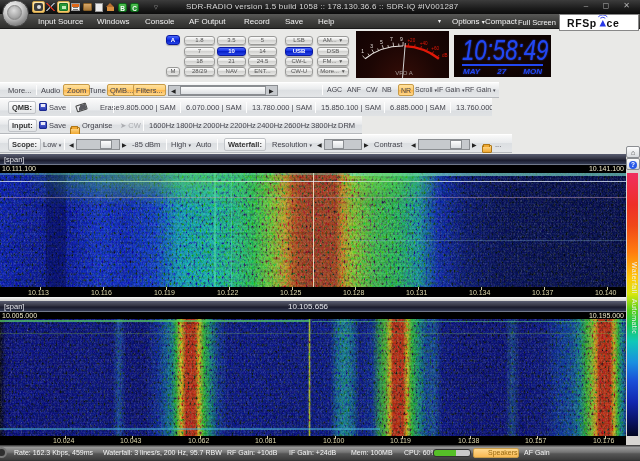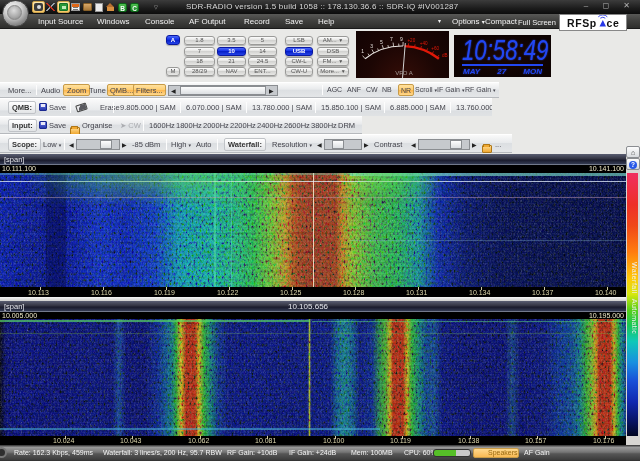--- a/index.html
+++ b/index.html
@@ -10,21 +10,21 @@
 #title-text{left:186px;top:2px;font-size:8px;color:#d6d6d6;letter-spacing:0.2px;}
 #winbtns{right:4px;top:1px;font-size:8px;color:#b0b0b0;letter-spacing:6px;}
 
 .qai{position:absolute;top:2px;width:11px;height:11px;}
 .qbox{position:absolute;top:1px;width:13px;height:12px;border:1px solid #caa04a;border-radius:2px;background:linear-gradient(#ffe9b0,#f8c866);}
 
 #menubar{left:0;top:14px;width:640px;height:15px;background:linear-gradient(180deg,#585856,#3f3f3d 50%,#2e2e2c);border-bottom:1px solid #1a1a1a;}
 .mi{position:absolute;top:17px;font-size:8px;color:#f2f2f2;}
 #orb{left:2px;top:0px;width:27px;height:27px;border-radius:50%;background:radial-gradient(circle at 40% 30%,#f8f8f8,#cfcfcf 38%,#8a8a8a 70%,#5a5a5a 95%);border:1px solid #444;z-index:5;}
 #orb-in{left:7px;top:5px;width:15px;height:15px;border-radius:50%;background:radial-gradient(circle at 45% 35%,#dcdcdc,#a8a8a8 60%,#7e7e7e);border:1px solid #888;z-index:6;}
-#logo{left:559px;top:14px;width:68px;height:17px;background:#fff;border:1px solid #888;z-index:4;}
+#logo{left:559px;top:14px;width:80px;height:17px;background:#fff;border:1px solid #888;z-index:4;}
 
 #panel{left:0;top:29px;width:640px;height:53px;background:#e9e9e7;}
 #lcd{left:3px;top:2px;width:156px;height:47px;background:#000;color:#2b50f5;}
 #lcdtxt{left:15px;top:5px;font-size:35px;font-style:italic;font-weight:normal;letter-spacing:0px;transform:scaleX(0.72);transform-origin:left;text-shadow:0 0 3px rgba(40,80,255,.8);}
 .kb{position:absolute;height:9px;border-radius:3px;background:linear-gradient(#fdfdfd,#e3e3e1 45%,#d2d2d0 50%,#e8e8e6);border:1px solid #9a9a98;box-shadow:0 1px 1px rgba(0,0,0,.25);font-size:6px;color:#555;text-align:center;line-height:7px;}
 .kb.blue{background:linear-gradient(#4a68f8,#1330e8 45%,#0820c8 50%,#2342e8);border:1px solid #0a18a0;color:#fff;font-weight:bold;}
 #meter{left:356px;top:2px;width:93px;height:47px;background:radial-gradient(ellipse at 50% 120%,#3a0f08,#1c0604 55%,#120303);}
 #clock{left:454px;top:6px;width:97px;height:42px;background:radial-gradient(ellipse at 50% 50%,#1c0705,#0e0302 75%);color:#2247f2;}
 #clktxt{left:8px;top:-2px;font-size:30px;font-style:italic;font-weight:normal;transform:scaleX(0.74);transform-origin:left;text-shadow:0 0 2px rgba(40,80,255,.8);}
 #clkline{left:8px;top:29px;width:81px;height:2px;background:#2247f2;}

